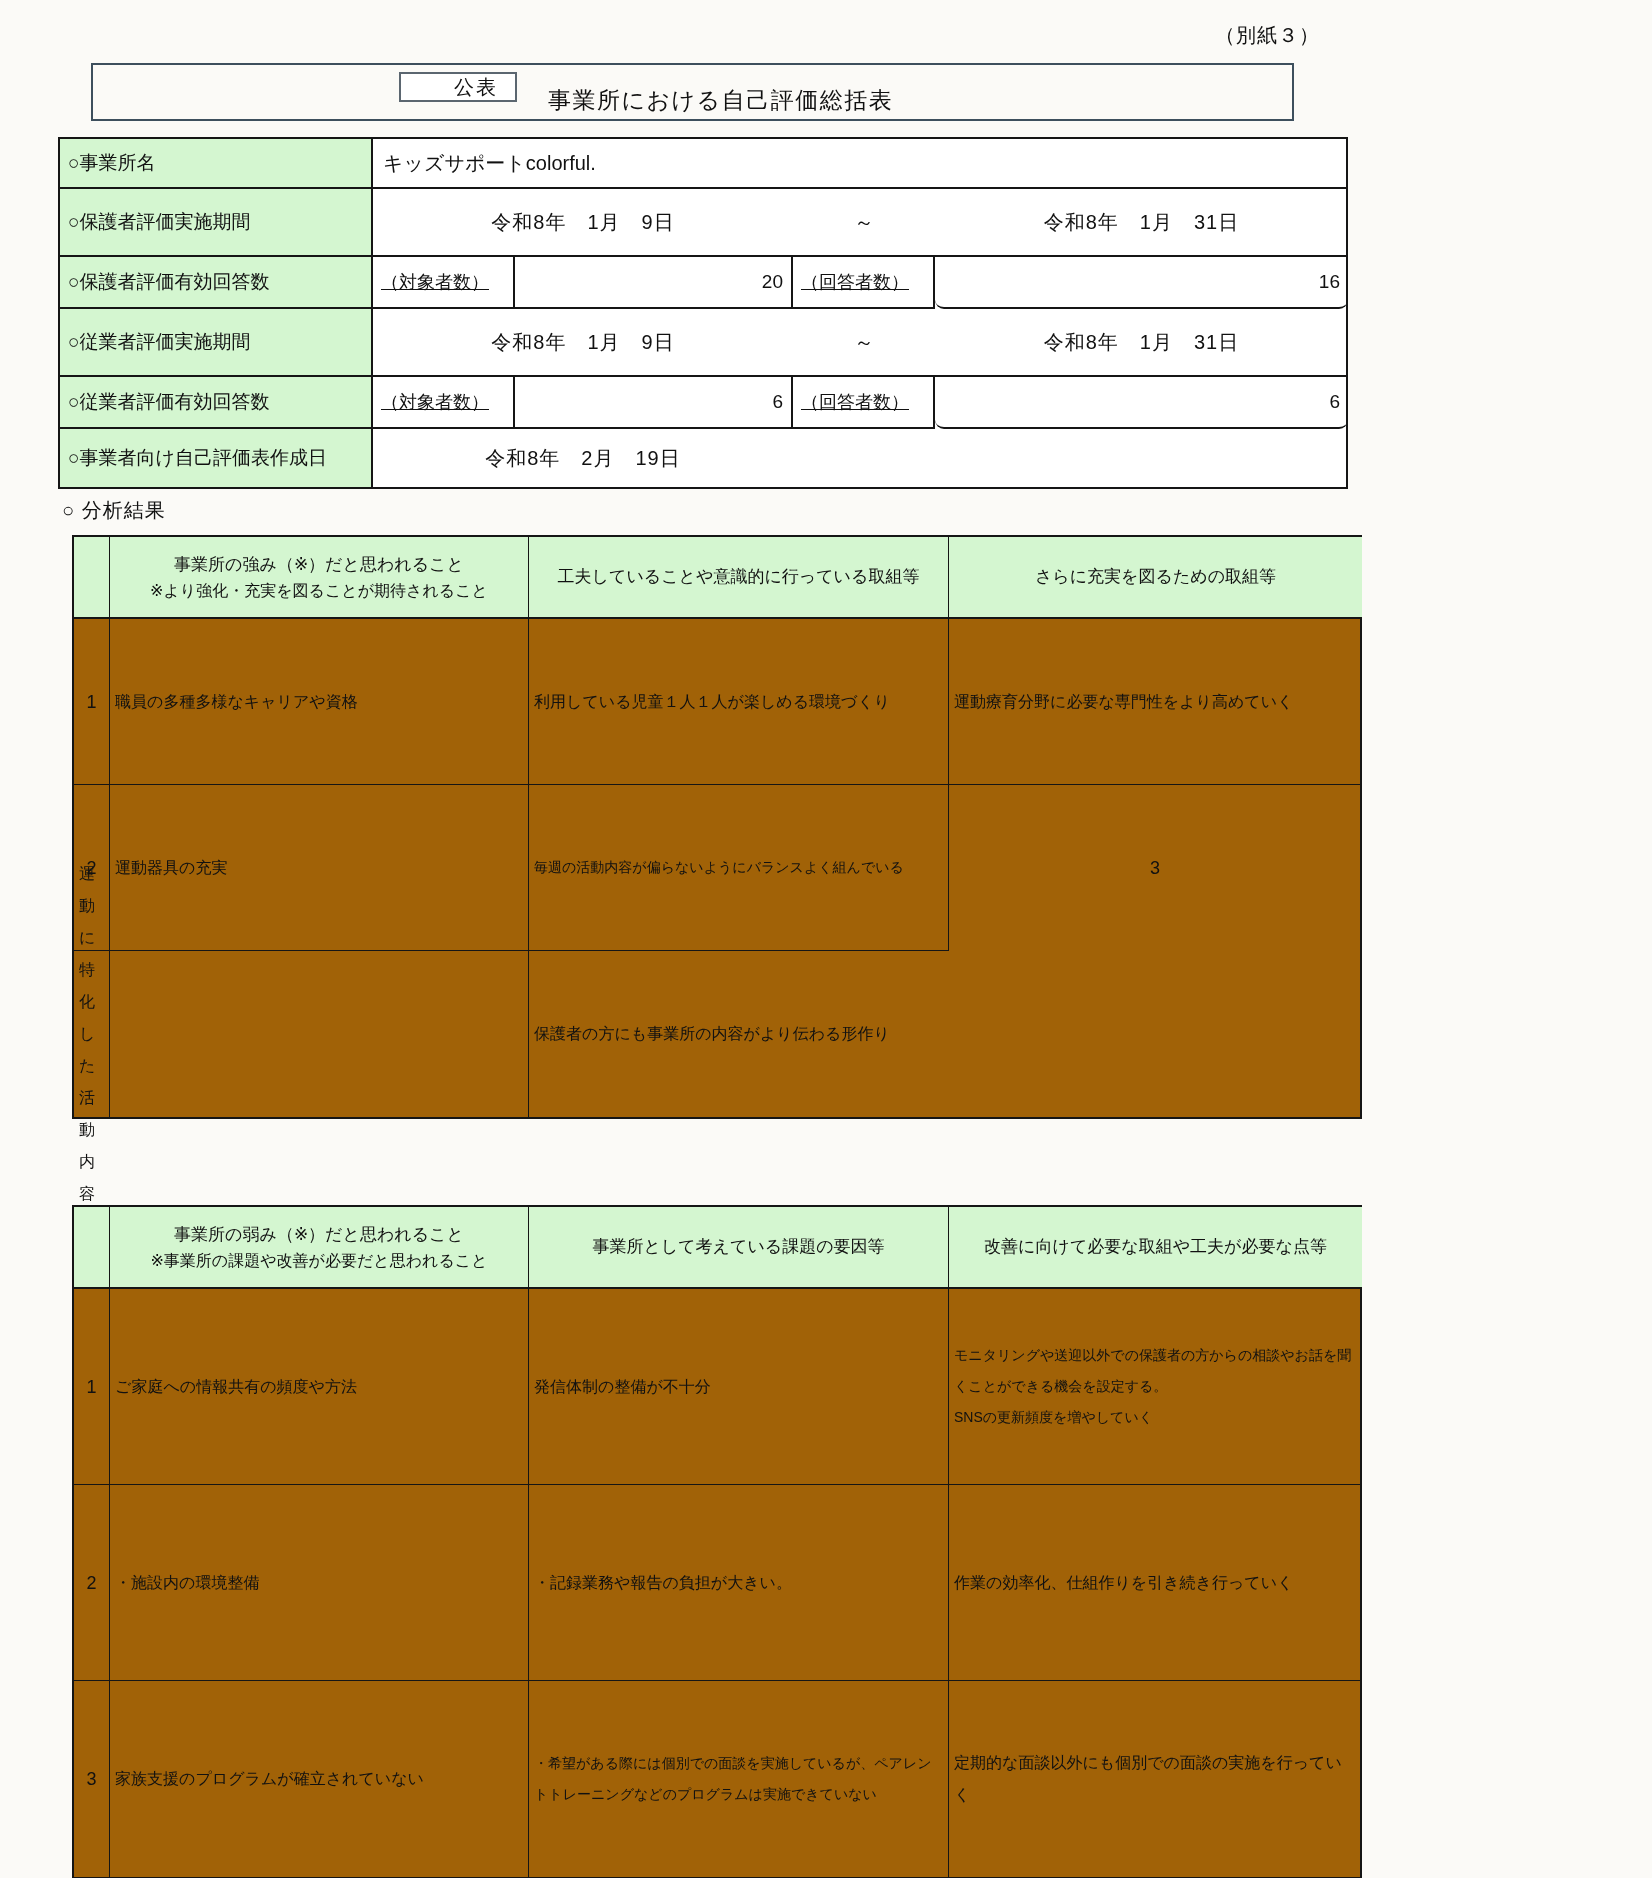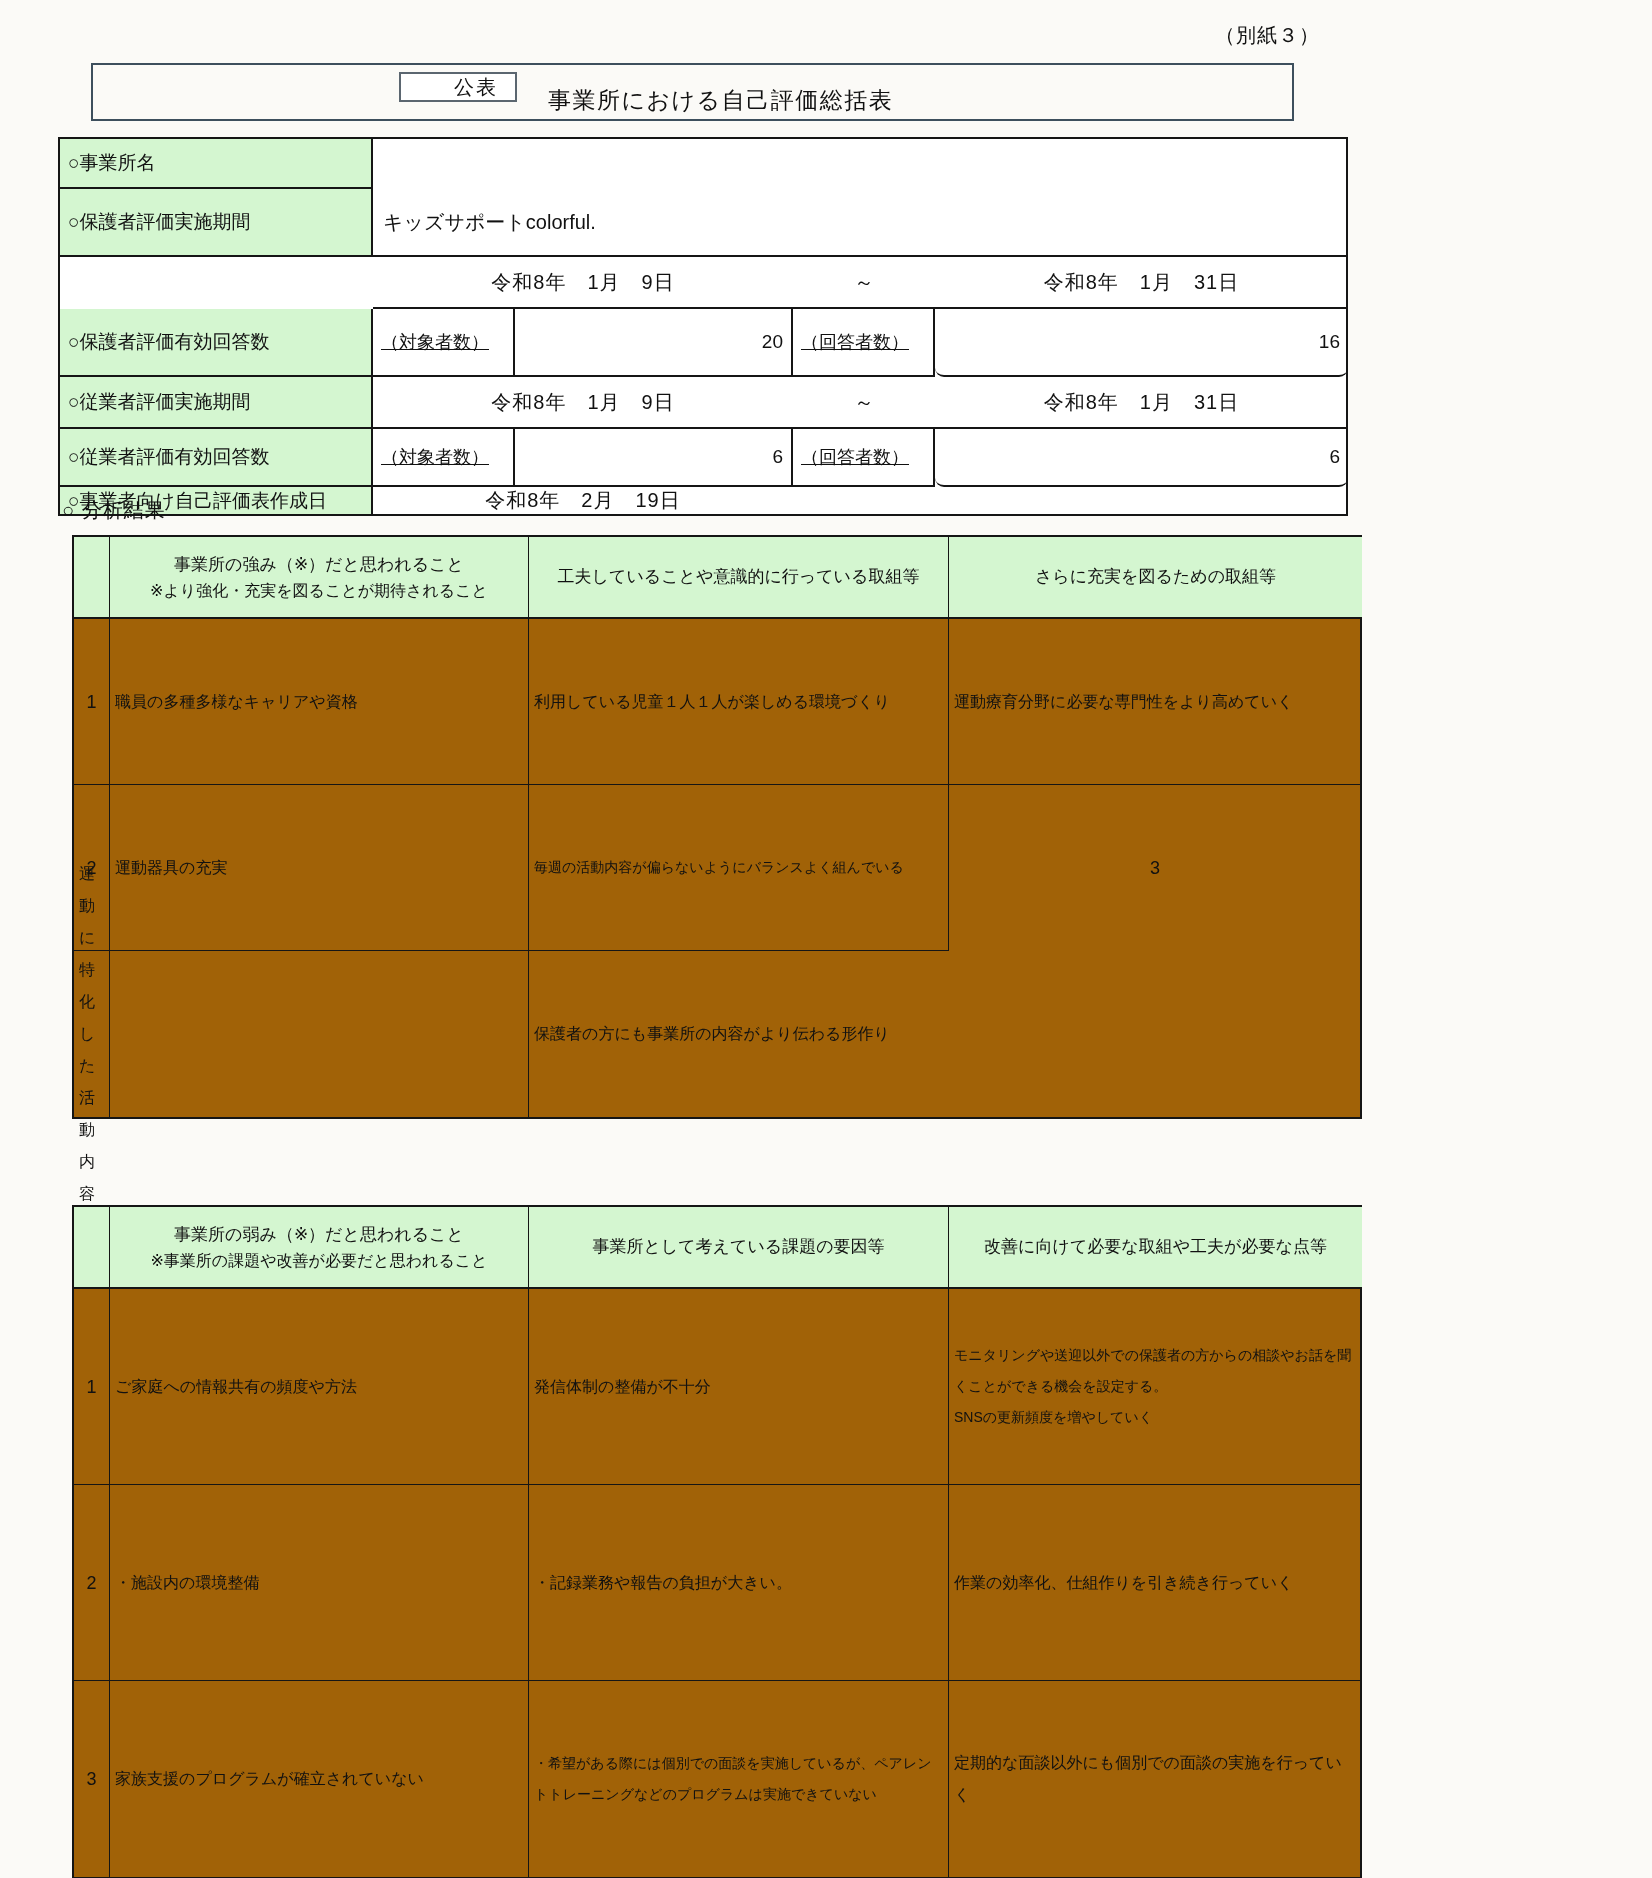--- a/index.html
+++ b/index.html
@@ -98,23 +98,23 @@
   <div class="besshi">（別紙３）</div>
 
   <div class="title-box">
     <div class="stamp">公表</div>
     <div class="doc-title">事業所における自己評価総括表</div>
   </div>
 
   <div class="info-table">
 
     <div class="cell lbl">○事業所名</div>
+    <div class="cell span-rest name-val">キッズサポートcolorful.</div>
+
     <div class="cell lbl">○保護者評価実施期間</div>
-
-    <div class="cell span-rest name-val">キッズサポートcolorful.</div>
     <div class="cell span-rest dates">
       <div class="d1">令和8年　1月　9日</div>
       <div class="dt">～</div>
       <div class="d2">令和8年　1月　31日</div>
     </div>
 
     <div class="cell lbl">○保護者評価有効回答数</div>
     <div class="cell sub">（対象者数）</div>
     <div class="cell num">20</div>
     <div class="cell sub">（回答者数）</div>

